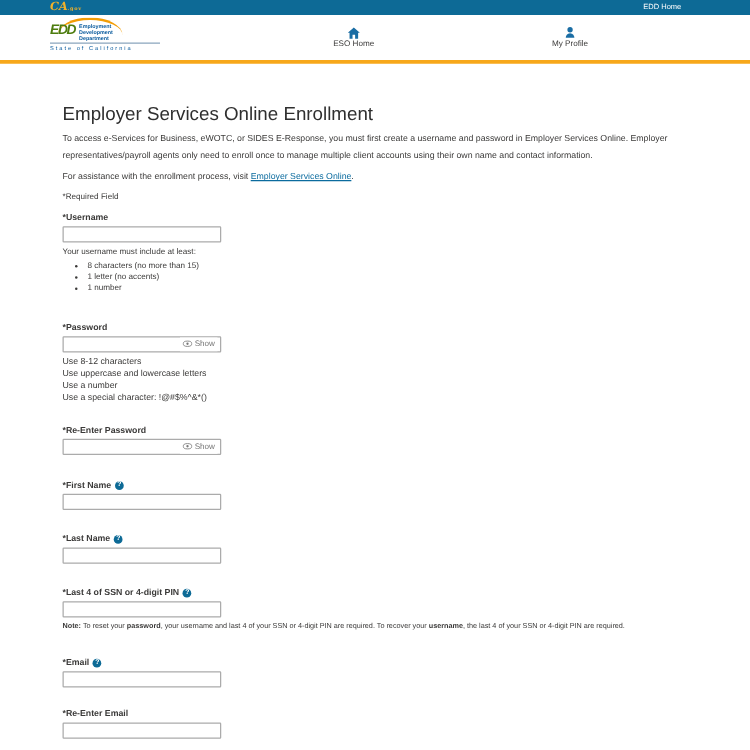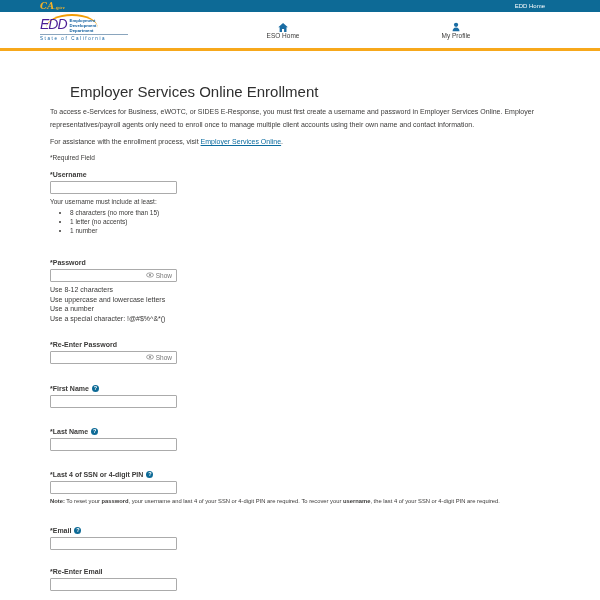--- a/index.html
+++ b/index.html
@@ -15,37 +15,37 @@
   .topbar-link { position:absolute; right:55px; top:0; line-height:12px;
                  color:#ffffff; font-size:6px; cursor:pointer; }
 
   
   .header { position:relative; height:39px; background:#fff; border-bottom:3px solid #f7a81b; }
 
   .edd-logo { position:absolute; left:40px; top:5px; width:88px; cursor:pointer; }
   .edd-arc { position:absolute; left:6px; top:-3px; width:52px; height:14px;
              border-top:2.5px solid #f29d05; border-radius:50% 50% 0 0 / 100% 100% 0 0; }
   .edd-row { display:flex; align-items:flex-start; gap:3px; position:relative; }
-  .edd-acronym { font-size:14px; font-weight:normal; font-style:italic; color:#4c1d95;
+  .edd-acronym { font-size:11px; font-weight:bold; font-style:italic; color:#4d7c0f;
                  letter-spacing:-1px; line-height:15px; }
   .edd-dept { padding-top:1px; }
   .edd-dept div { font-size:4.3px; font-weight:bold; color:#0b5c9e; line-height:5px; }
   .edd-tagline { margin-top:1px; border-top:1px solid #8aa5bd; padding-top:1px;
                  font-size:4.5px; color:#0b5c9e; letter-spacing:1.6px; white-space:nowrap; }
 
   .nav-item { position:absolute; top:7px; transform:translateX(-50%); text-align:center;
               cursor:pointer; }
   .nav-item .icon { display:block; height:11px; }
   .nav-item .nav-label { display:block; margin-top:2px; font-size:6.5px; color:#3b3a39; }
   .nav-eso { left:283px; }
   .nav-profile { left:456px; }
 
   
   .content { padding:0 50px; }
-  h1 { margin-top:33px; font-size:15px; font-weight:500; color:#2f2f2f; line-height:16px;margin-left:20px; }
+  h1 { margin-top:33px; font-size:15px; font-weight:500; color:#2f2f2f; line-height:16px; }
   .intro { margin-top:6px; font-size:7px; line-height:12.5px; }
   .assist { margin-top:7px; font-size:7px; }
   .link { color:#0b6b9e; text-decoration:underline; cursor:pointer; }
   .required { margin-top:9px; font-size:6.5px; }
 
   .field { margin-top:20px; }
   .field-label { display:flex; align-items:center; gap:3px; font-size:7px; font-weight:bold;
                  margin-bottom:3px; }
   .help { display:inline-block; width:7px; height:7px; border-radius:50%;
           background:#0d6a96; color:#fff; font-size:5.5px; line-height:7px;

